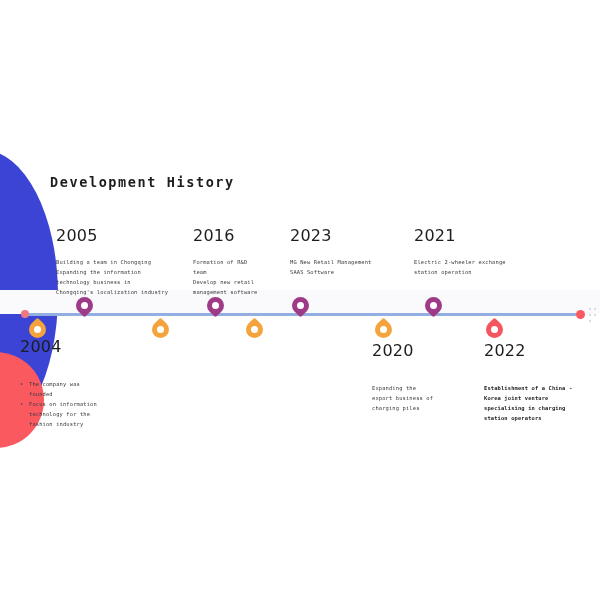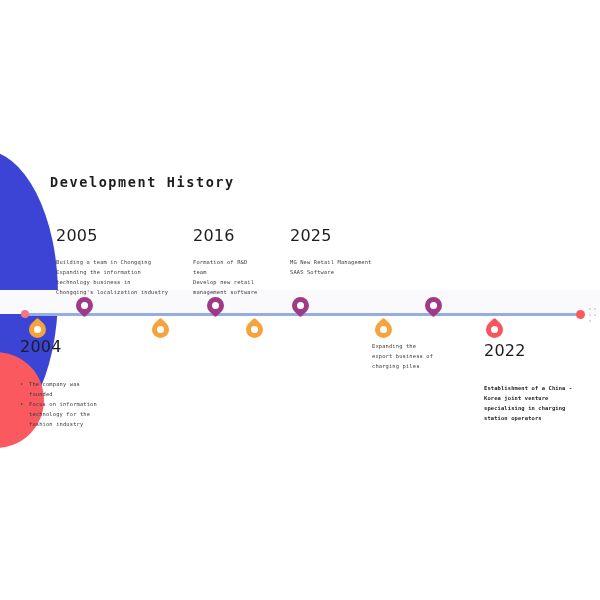--- a/index.html
+++ b/index.html
@@ -274,41 +274,49 @@
     <div class="year">2016</div>
     <div class="body">
       <div>Formation of R&amp;D</div>
       <div>team</div>
       <div>Develop new retail</div>
       <div>management software</div>
     </div>
   </div>
 
   <div class="milestone row-top" style="left:290px;">
-    <div class="year">2025</div>
+    <div class="year">2023</div>
     <div class="body">
       <div>MG New Retail Management</div>
       <div>SAAS Software</div>
     </div>
   </div>
 
+  <div class="milestone row-top wide" style="left:414px;">
+    <div class="year">2021</div>
+    <div class="body">
+      <div>Electric 2-wheeler exchange</div>
+      <div>station operation</div>
+    </div>
+  </div>
 
   <div class="milestone row-bottom" style="left:20px; top:337px; width:86px;">
     <div class="year">2004</div>
     <div class="body">
       <ul>
         <li>The company was founded</li>
         <li>Focus on information technology for the fashion industry</li>
       </ul>
     </div>
   </div>
 
 
 
   <div class="milestone row-bottom" style="left:372px; top:341px;">
+    <div class="year">2020</div>
     <div class="body">
       <div>Expanding the</div>
       <div>export business of</div>
       <div>charging piles</div>
     </div>
   </div>
 
   <div class="milestone row-bottom wide" style="left:484px; top:341px;">
     <div class="year">2022</div>
     <div class="body bold">

